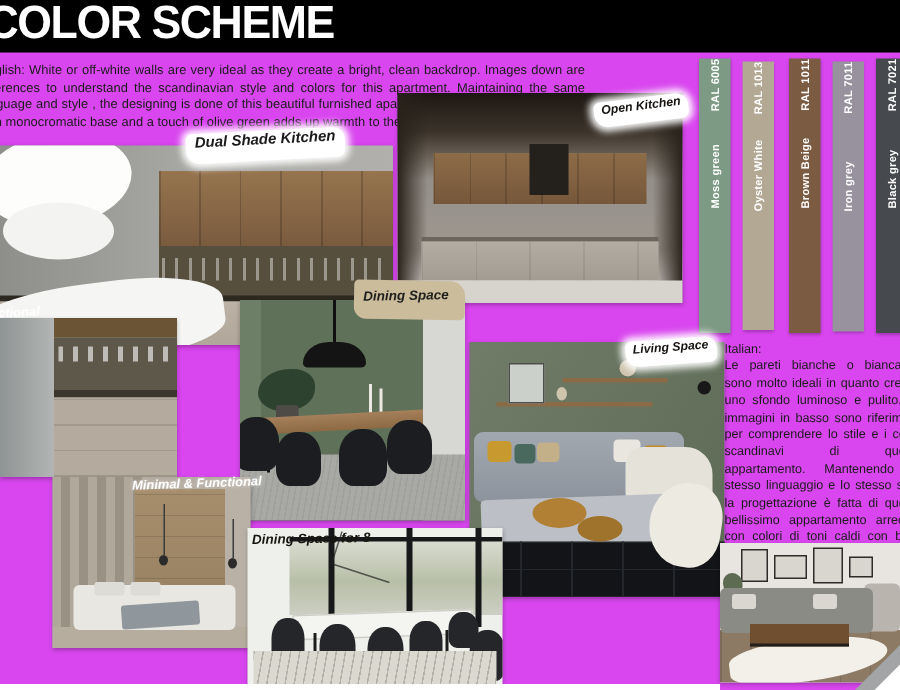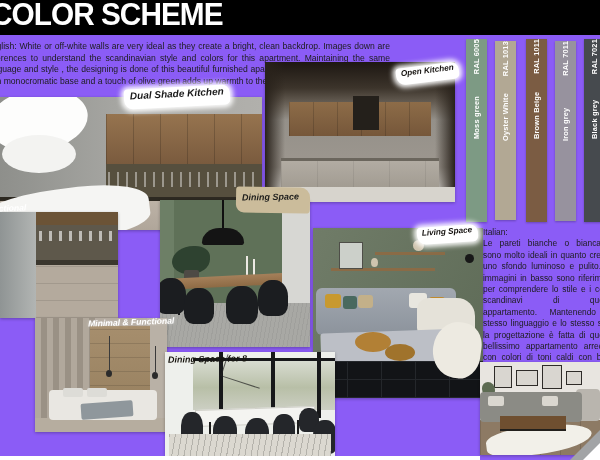--- a/index.html
+++ b/index.html
@@ -1,17 +1,17 @@
 <!DOCTYPE html>
 <html><head>
 <meta charset="utf-8">
 <style>
   html,body{margin:0;padding:0;background:#fff;overflow:hidden;}
   body{font-family:"Liberation Sans", sans-serif;}
-  #canvas{position:relative;width:600px;height:460px;background:#8b5cf6;overflow:hidden;}
+  #canvas{position:relative;width:600px;height:460px;background:#d946ef;overflow:hidden;}
   .abs{position:absolute;}
 
   
   #header{left:0;top:0;width:600px;height:35px;background:#000;}
   #title{left:-9px;top:-3px;color:#fff;font-size:31px;font-weight:900;letter-spacing:-1px;transform:scaleX(.96);transform-origin:left top;white-space:nowrap;}
 
   
   #english{left:-14px;top:41px;width:404px;font-size:8.6px;line-height:11.6px;color:#1c1c1c;text-align:justify;}
 
   

